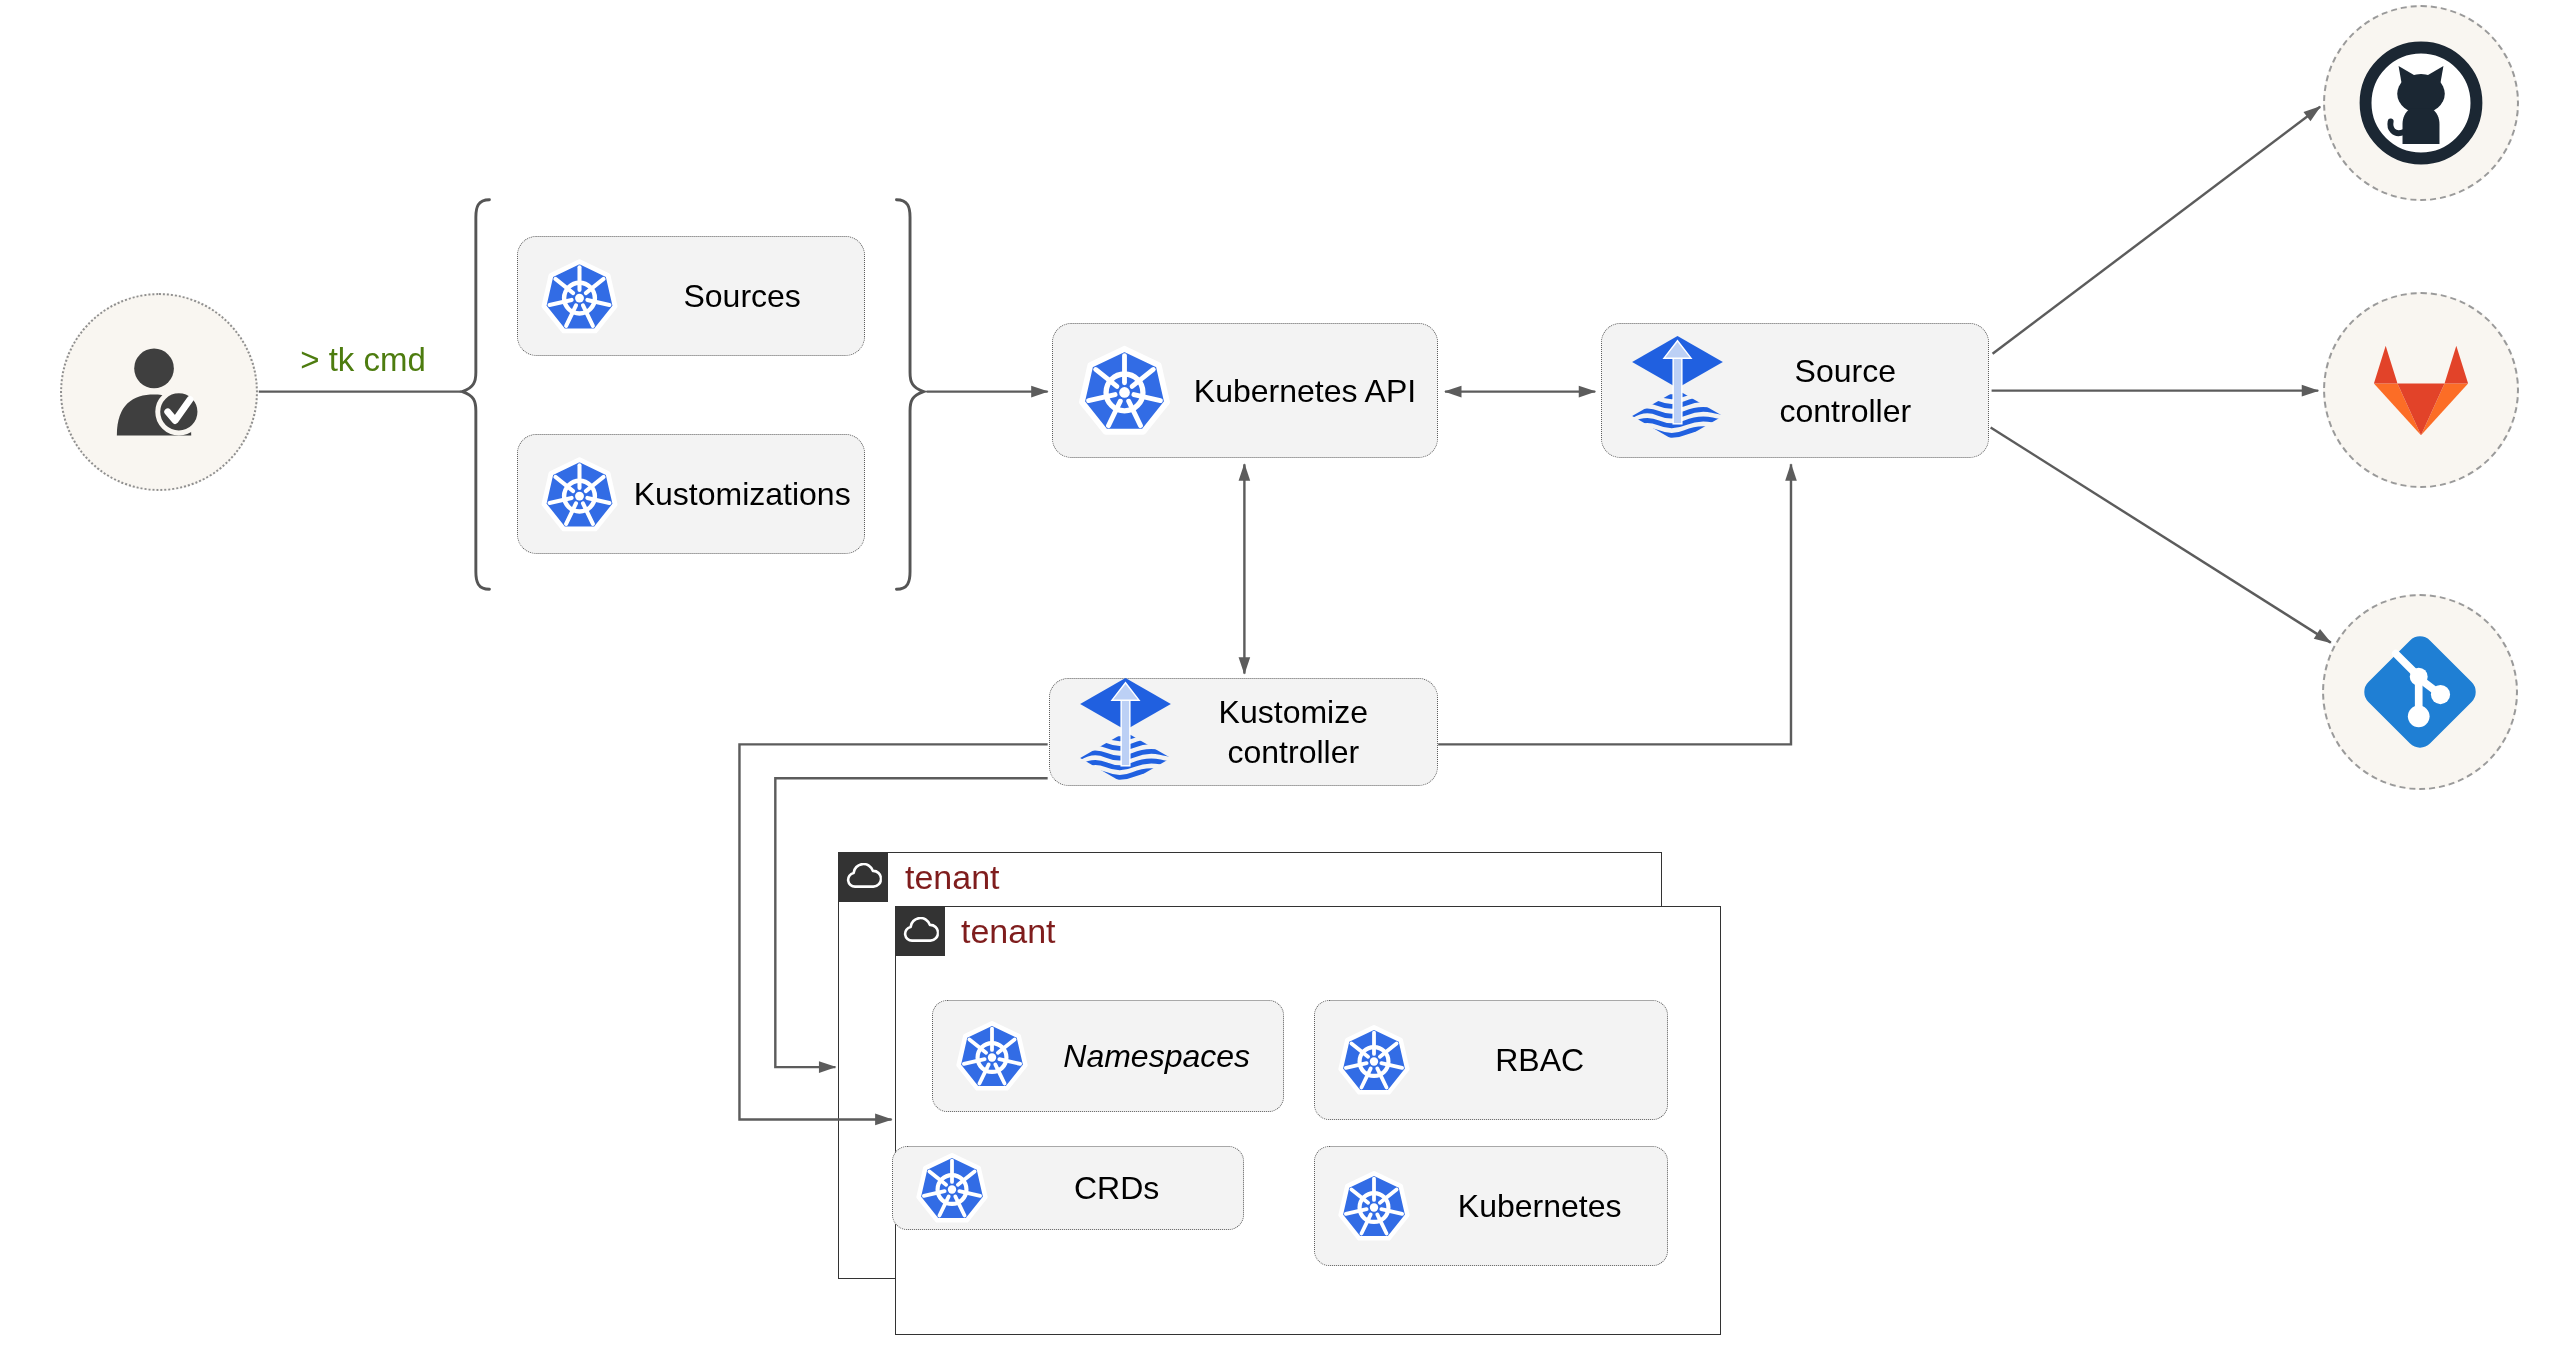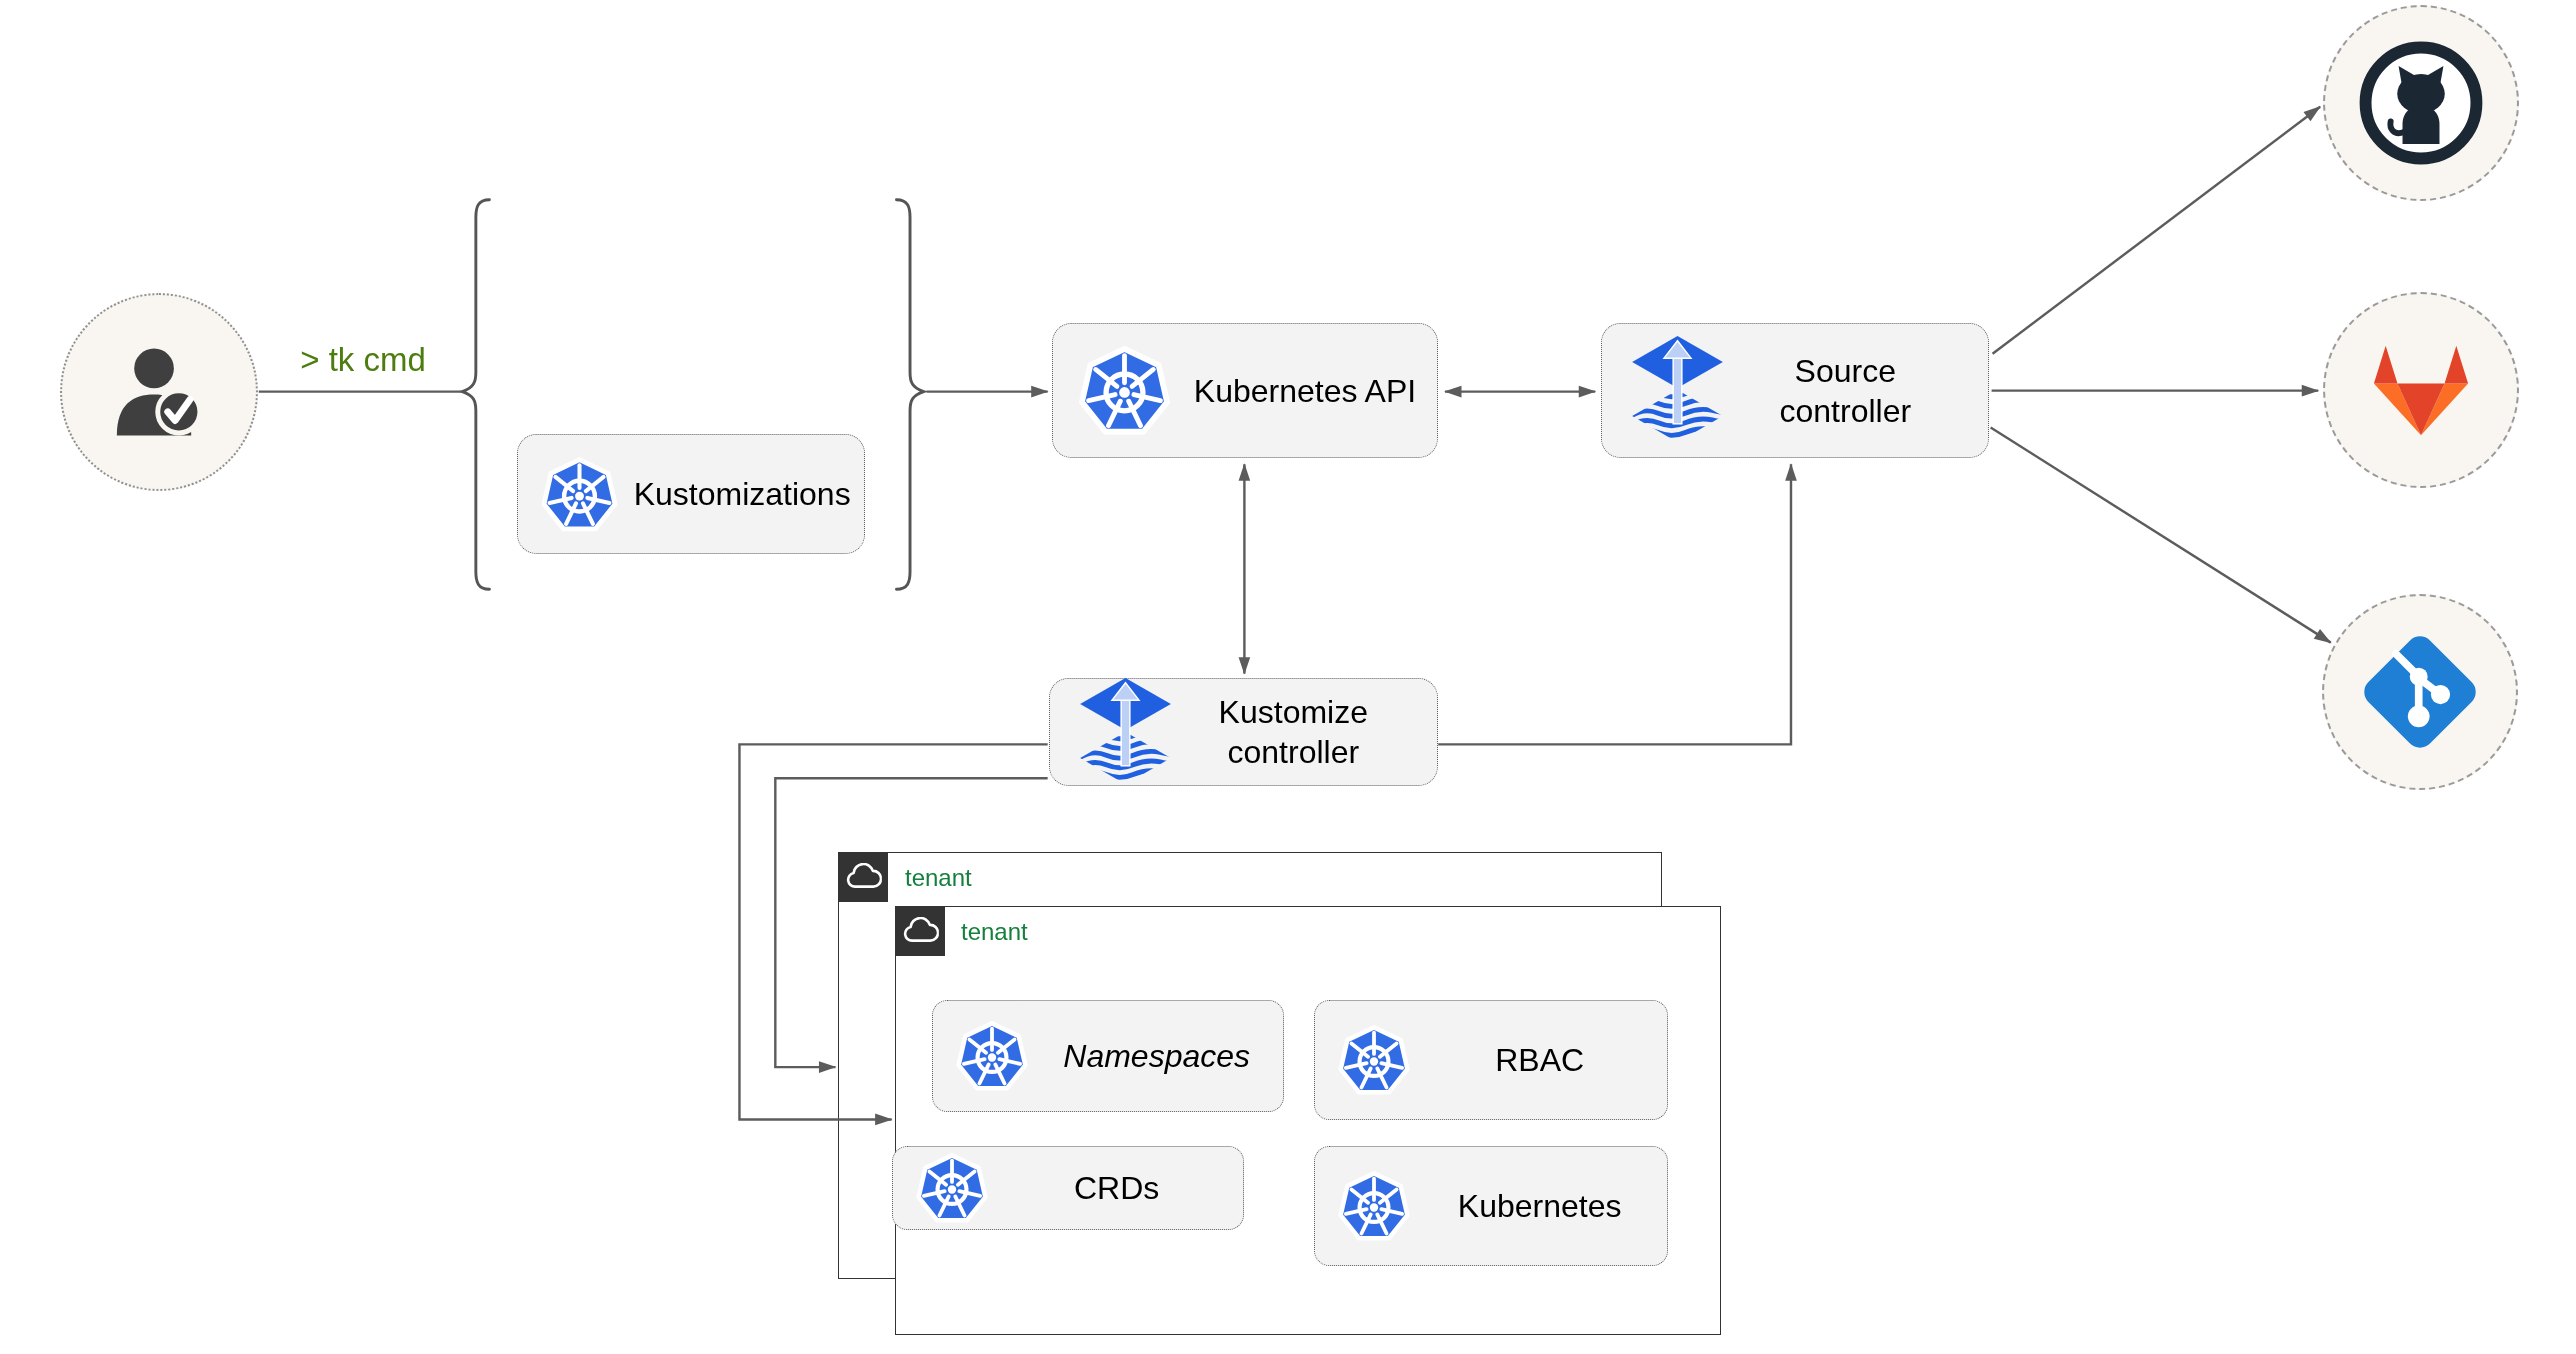--- a/index.html
+++ b/index.html
@@ -28,21 +28,21 @@
   .circle.dashed{border:2.9px dashed #9a9a9a;}
   
   .tenant-box{position:absolute;background:#ffffff;border:1.9px solid #333333;box-sizing:border-box;}
   .tenant-box.back{z-index:1;}
   .tenant-box.front{z-index:2;}
   .tenant-tab{
     position:absolute;width:50px;height:50px;background:#333333;z-index:3;
     display:flex;align-items:center;justify-content:center;
   }
   .tenant-label{
-    position:absolute;z-index:3;font-size:24px;line-height:31px;color:#15803d;
+    position:absolute;z-index:3;font-size:34px;line-height:31px;color:#7f1d1d;
   }
   .cmd-label{
     position:absolute;font-size:33px;color:#4d7c0f;text-align:center;z-index:5;
   }
   .connectors{position:absolute;left:0;top:0;z-index:10;pointer-events:none;}
   .defs-holder{position:absolute;width:0;height:0;overflow:hidden;}
 </style>
 </head>
 <body>
 
@@ -123,20 +123,26 @@
     </defs>
   </svg>
 
   <div class="circle dotted" style="left:60px;top:293px;width:198px;height:198px;">
     <svg class="icon" width="124" height="124" viewBox="0 0 128 128">
         <use href="#person-check"></use>
       </svg>
   </div>
   <div class="cmd-label" style="left:276px;top:341px;width:174px;">&gt; tk cmd</div>
 
+  <div class="node" style="left:517px;top:236px;width:348px;height:120px;">
+    <svg class="icon" width="81" height="81" style="margin-left:21.3px;" viewBox="0 0 84 84">
+        <use href="#k8s"></use>
+      </svg>
+    <div class="label">Sources</div>
+  </div>
   <div class="node" style="left:517px;top:434px;width:348px;height:120px;">
     <svg class="icon" width="81" height="81" style="margin-left:21.3px;" viewBox="0 0 84 84">
         <use href="#k8s"></use>
       </svg>
     <div class="label">Kustomizations</div>
   </div>
 
   <div class="node" style="left:1052px;top:323px;width:386px;height:135px;">
     <svg class="icon" width="97" height="97" style="margin-left:23px;" viewBox="0 0 100 100">
         <use href="#k8s"></use>

